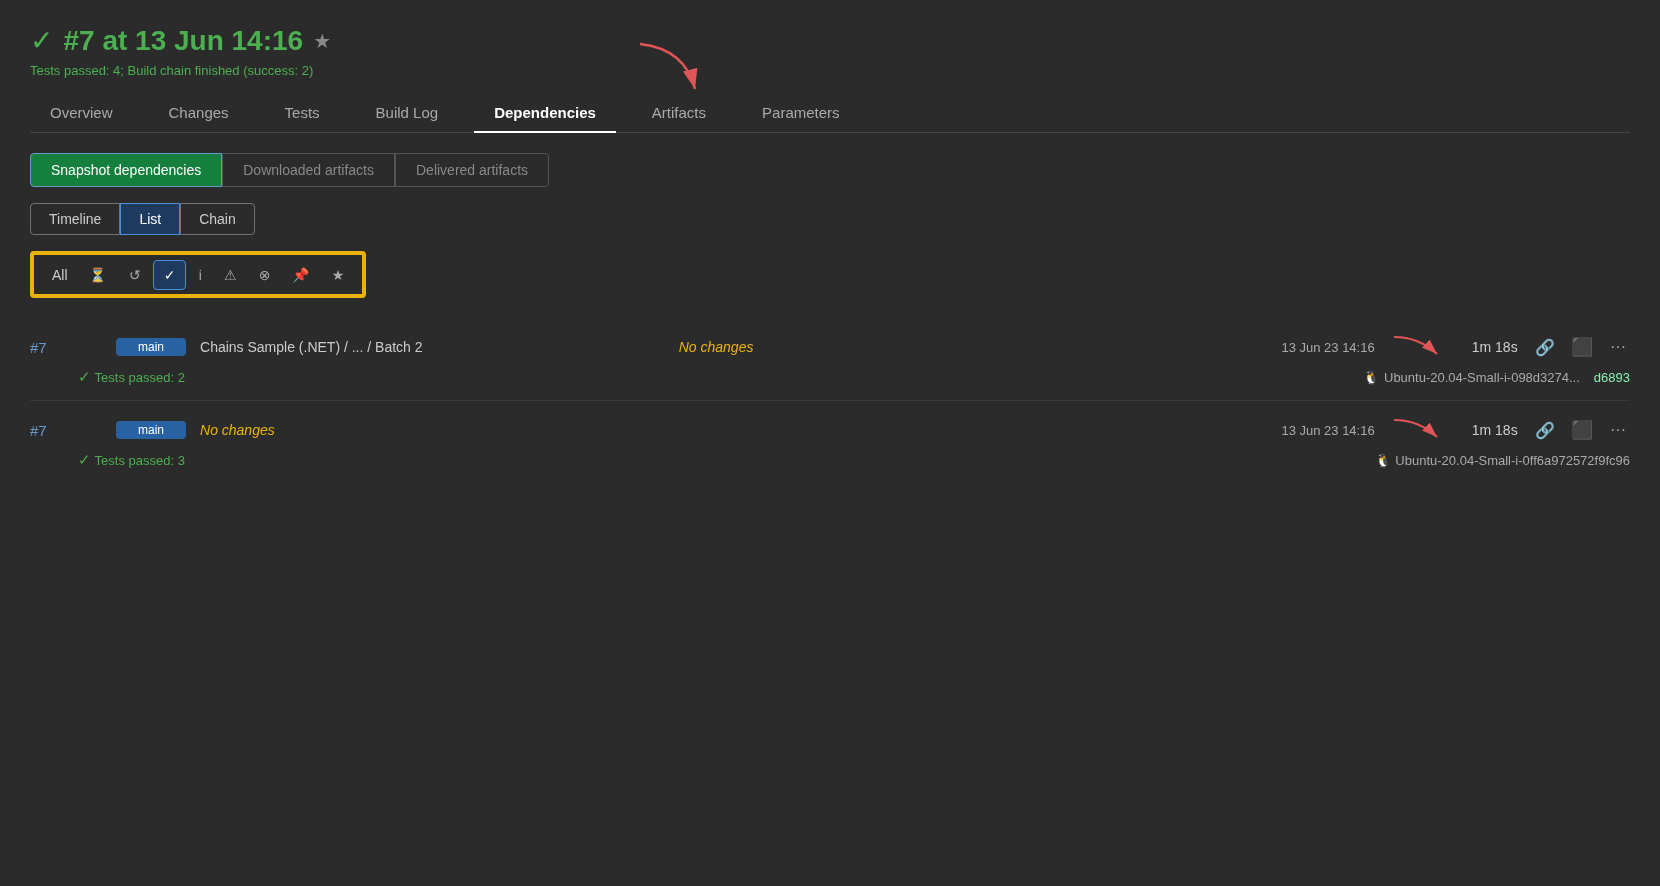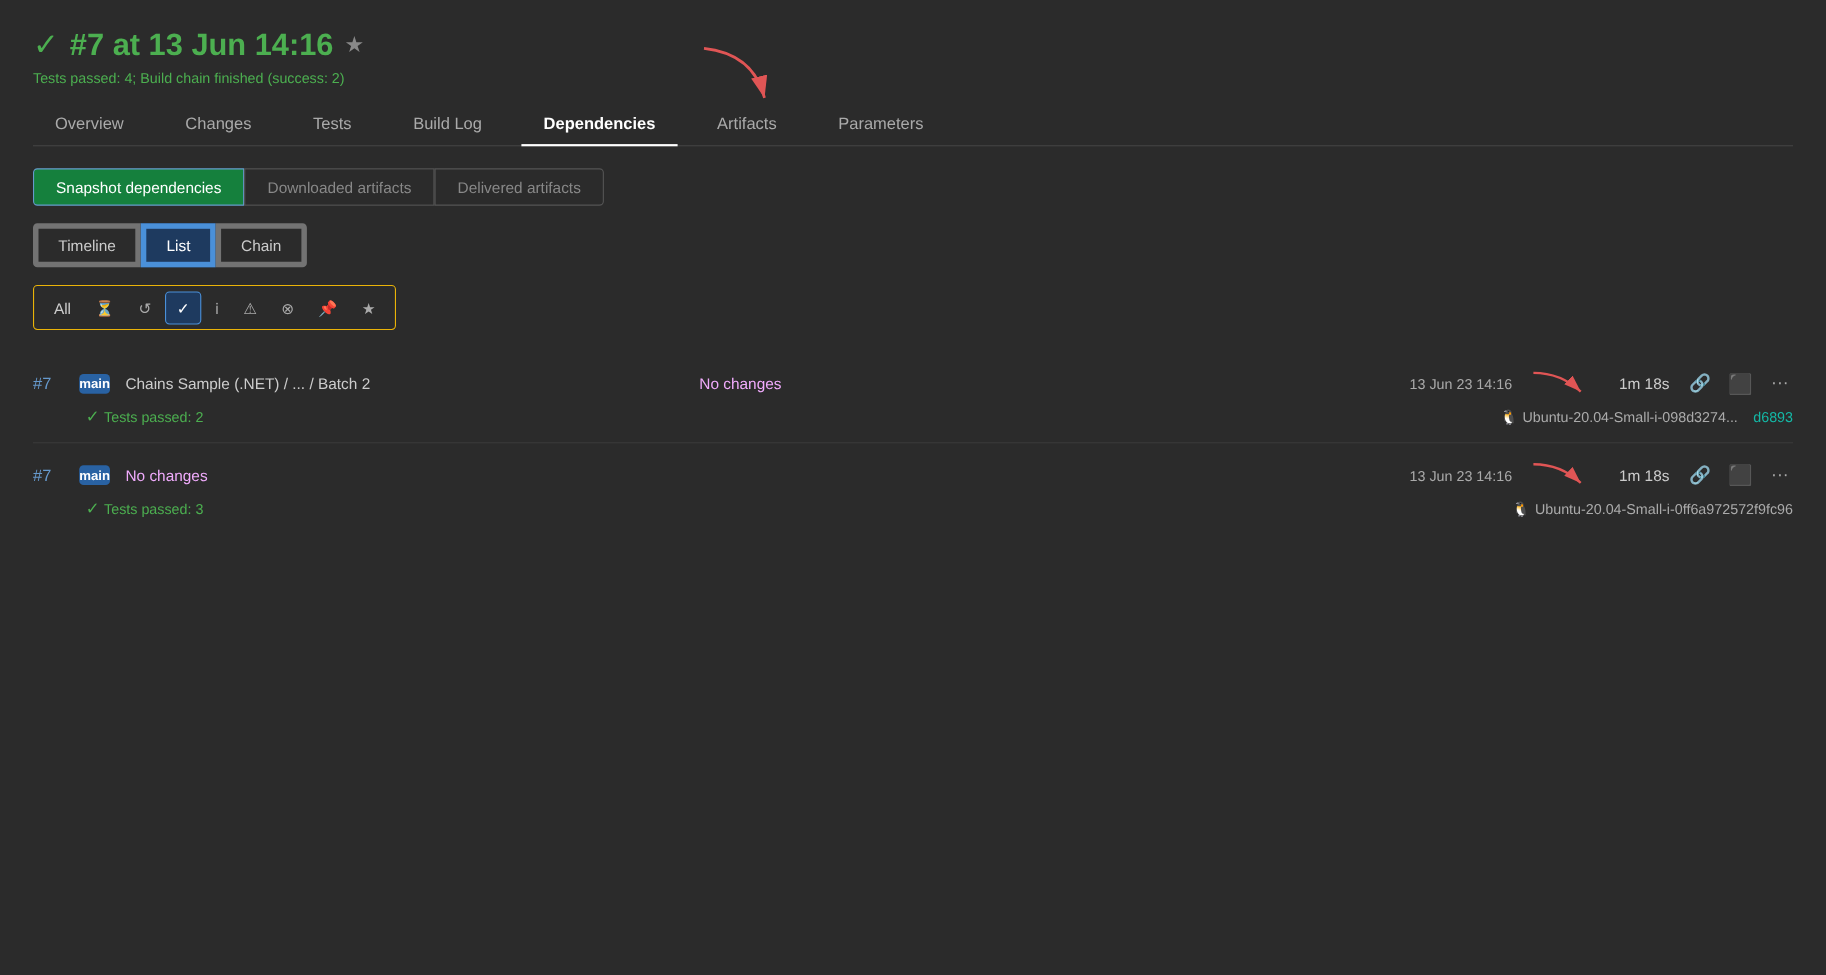--- a/index.html
+++ b/index.html
@@ -122,40 +122,40 @@
     .sub-tab:last-child { border-radius: 0 4px 4px 0; }
 
     
     .view-tabs {
       display: flex;
       gap: 0;
       margin-bottom: 16px;
     }
     .view-tab {
       padding: 7px 18px;
-      border: 5px solid #737373;
+      border: 1px solid #737373;
       color: #ccc;
       cursor: pointer;
       font-size: 14px;
       background: transparent;
     }
     .view-tab.active {
       background: #1e3a5f;
       border-color: #4a90d9;
       color: #fff;
     }
     .view-tab:first-child { border-radius: 4px 0 0 4px; }
     .view-tab:last-child { border-radius: 0 4px 4px 0; }
 
     
     .filter-bar {
       display: flex;
       align-items: center;
       gap: 2px;
-      border: 1px solid #eab308;
+      border: 4px solid #eab308;
       border-radius: 4px;
       padding: 4px 8px;
       width: fit-content;
       margin-bottom: 20px;
       background: #2b2b2b;
     }
     .filter-btn {
       padding: 6px 10px;
       border: none;
       background: transparent;
@@ -198,33 +198,35 @@
     }
     .build-num {
       color: #6699cc;
       font-size: 15px;
       min-width: 28px;
     }
     .branch-badge {
       background: #2962a3;
       color: #fff;
       border-radius: 4px;
-      padding: 2px 0;
+      padding: 2px 22px;
       font-size: 12px;
-      font-weight: 700;
+      font-weight: 400;
+      margin-left: 44px;
     }
     .build-name {
       color: #ccc;
       font-size: 14px;
       flex: 1;
     }
     .build-changes {
-      color: #f0abfc;
+      color: #eab308;
       font-size: 14px;
       min-width: 110px;
+      font-style: italic;
     }
     .build-time-str {
       color: #aaa;
       font-size: 13px;
     }
     .build-duration {
       color: #ccc;
       font-size: 14px;
       min-width: 60px;
       text-align: right;
@@ -248,21 +250,21 @@
       gap: 4px;
     }
     .agent-info {
       color: #aaa;
       font-size: 13px;
       display: flex;
       align-items: center;
       gap: 4px;
     }
     .commit-hash {
-      color: #14b8a6;
+      color: #86efac;
       font-size: 13px;
       text-align: right;
     }
 
     .spacer { flex: 1; }
   </style>
 </head>
 <body>
 
 <div class="page">

